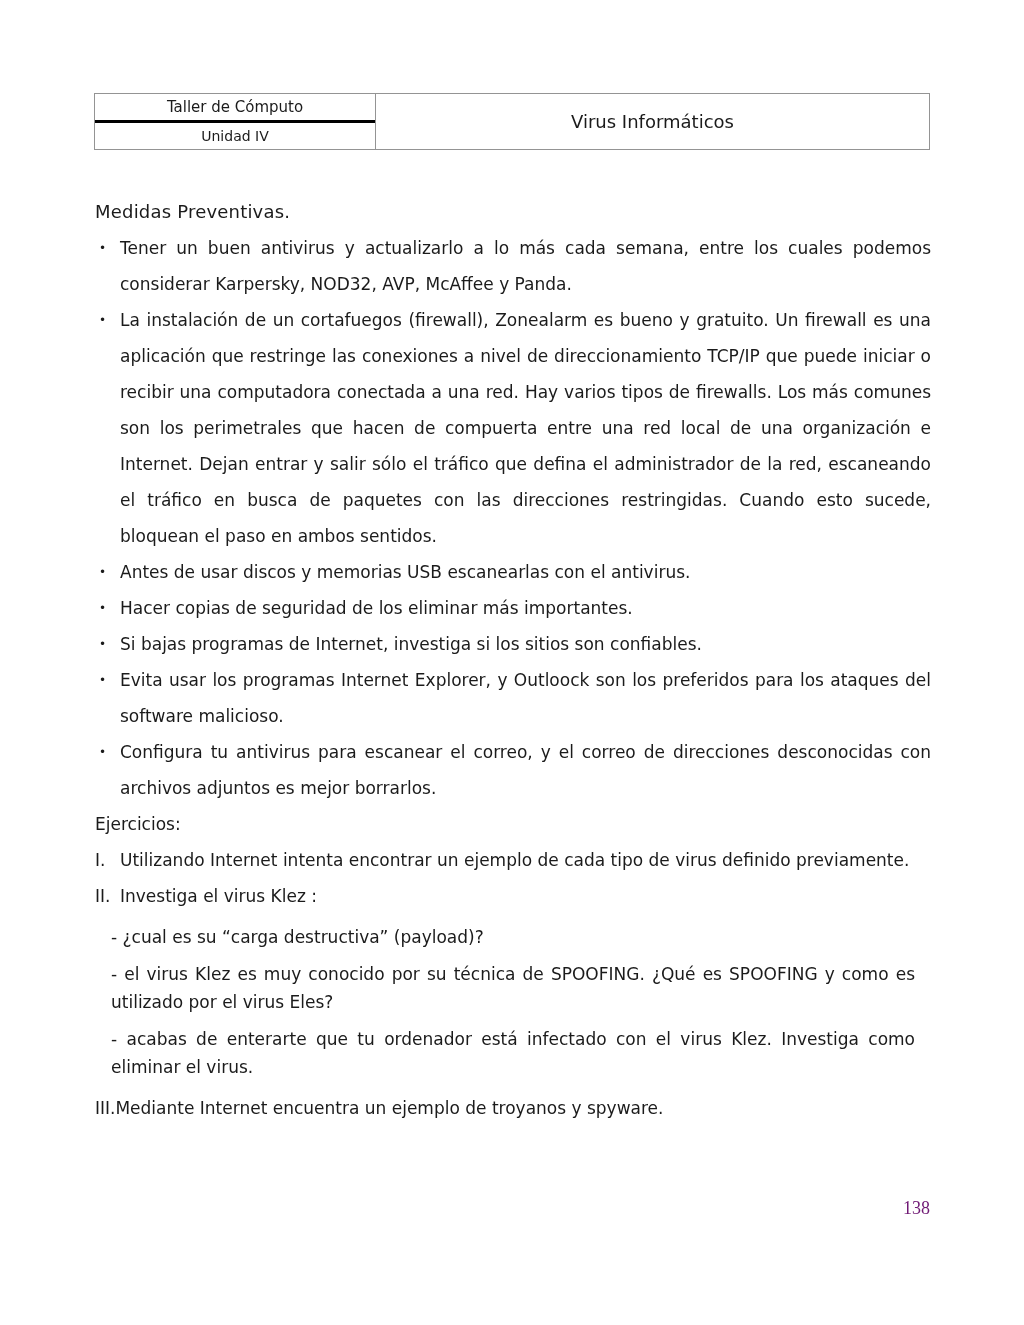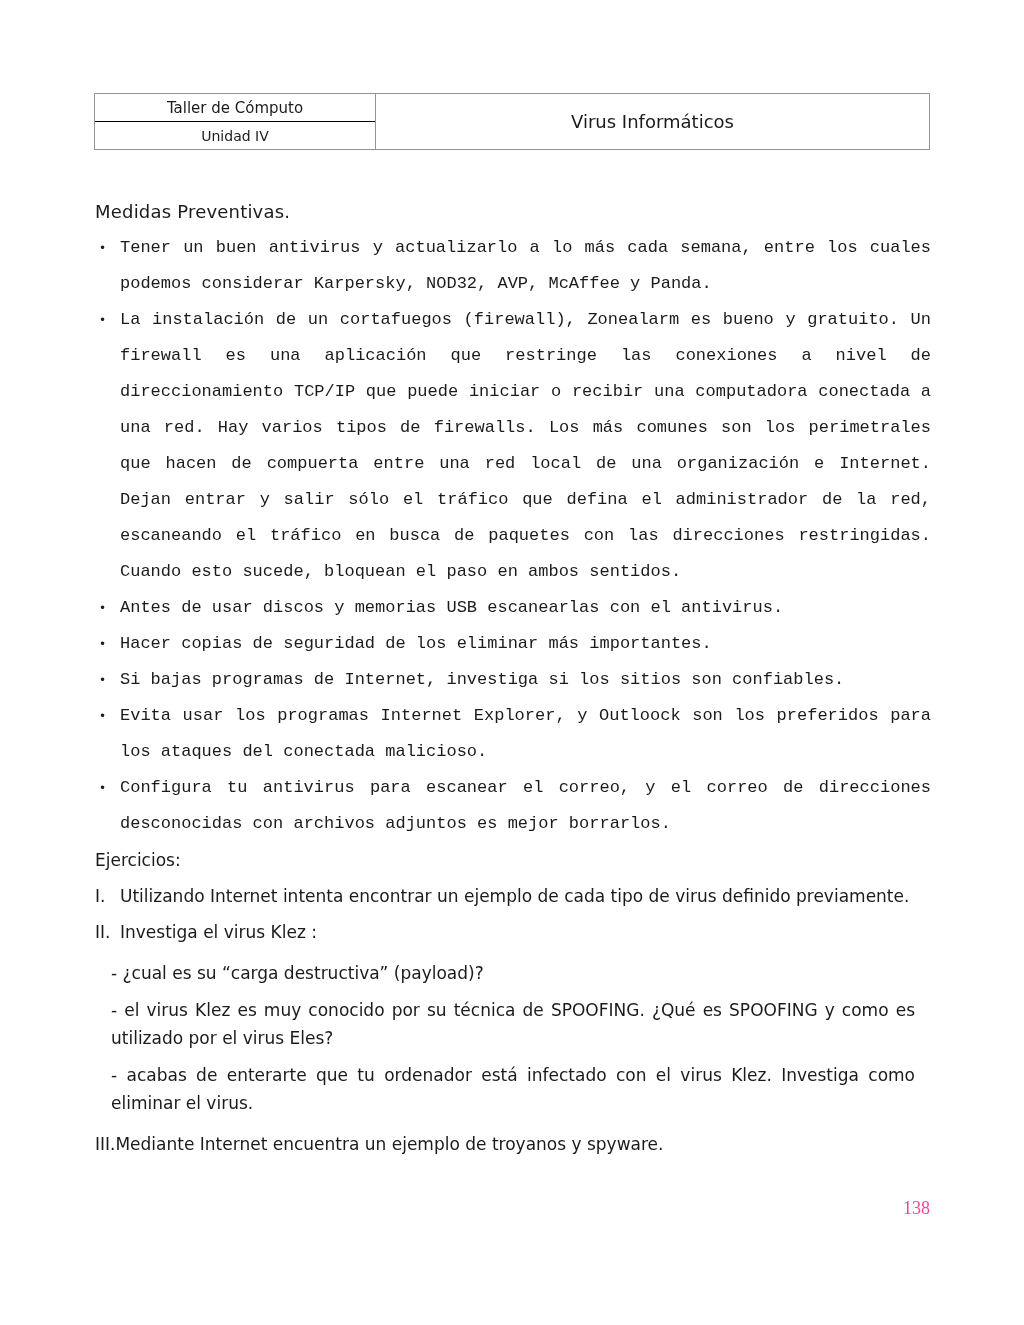--- a/index.html
+++ b/index.html
@@ -32,21 +32,21 @@
     display: flex;
     flex-direction: column;
   }
   .hdr-cell {
     flex: 1;
     display: flex;
     align-items: center;
     justify-content: center;
     font-size: 15px;
   }
-  .hdr-course { border-bottom: 1px solid #000000; }
+  .hdr-course { border-bottom: 3px solid #000000; }
   .hdr-unit { font-size: 14px; }
   .hdr-right {
     flex: 1;
     display: flex;
     align-items: center;
     justify-content: center;
     font-size: 18px;
     text-align: right;
   }
 
@@ -66,21 +66,21 @@
   }
   .bullet {
     display: grid;
     grid-template-columns: 25px 1fr;
   }
   .bm {
     font-size: 12px;
     line-height: 36px;
     padding-left: 4px;
   }
-  .bt { text-align: justify; font-family: Liberation Mono, monospace; }
+  .bt { text-align: justify; }
 
   .para { text-align: left; }
 
   .exercise {
     display: grid;
     grid-template-columns: 25px 1fr;
   }
   .em { line-height: 36px; }
   .et { text-align: justify; }
 
@@ -91,21 +91,21 @@
     text-align: justify;
   }
   .ex3 { margin-top: 8px; }
 
   .page-number {
     position: absolute;
     right: 94px;
     top: 1198px;
     font-family: "Liberation Serif", "DejaVu Serif", serif;
     font-size: 18px;
-    color: #ec4899;
+    color: #701a75;
   }
 </style>
 </head>
 <body>
 
 <div class="page">
 
   <header class="doc-header">
     <div class="hdr-left">
       <div class="hdr-cell hdr-course">Taller de Cómputo</div>
@@ -133,21 +133,21 @@
     <div class="bullet">
       <span class="bm">•</span>
       <p class="bt">Hacer copias de seguridad de los eliminar más importantes.</p>
     </div>
     <div class="bullet">
       <span class="bm">•</span>
       <p class="bt">Si bajas programas de Internet, investiga si los sitios son confiables.</p>
     </div>
     <div class="bullet">
       <span class="bm">•</span>
-      <p class="bt">Evita usar los programas Internet Explorer, y Outloock son los preferidos para los ataques del conectada malicioso.</p>
+      <p class="bt">Evita usar los programas Internet Explorer, y Outloock son los preferidos para los ataques del software malicioso.</p>
     </div>
     <div class="bullet">
       <span class="bm">•</span>
       <p class="bt">Configura tu antivirus para escanear el correo, y el correo de direcciones desconocidas con archivos adjuntos es mejor borrarlos.</p>
     </div>
 
     <p class="para">Ejercicios:</p>
 
     <div class="exercise">
       <span class="em">I.</span>

